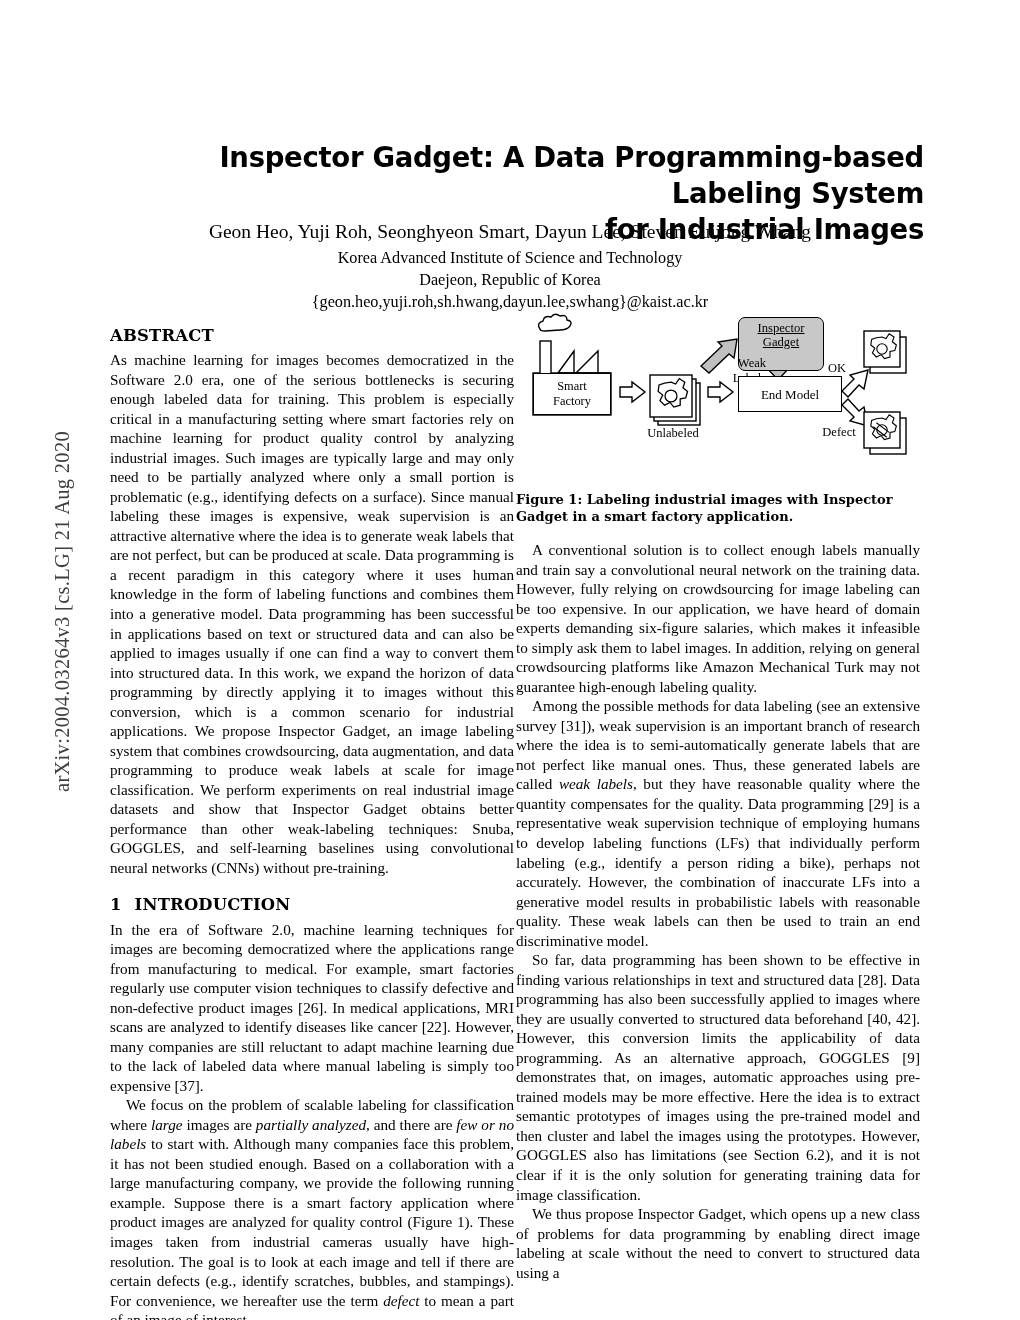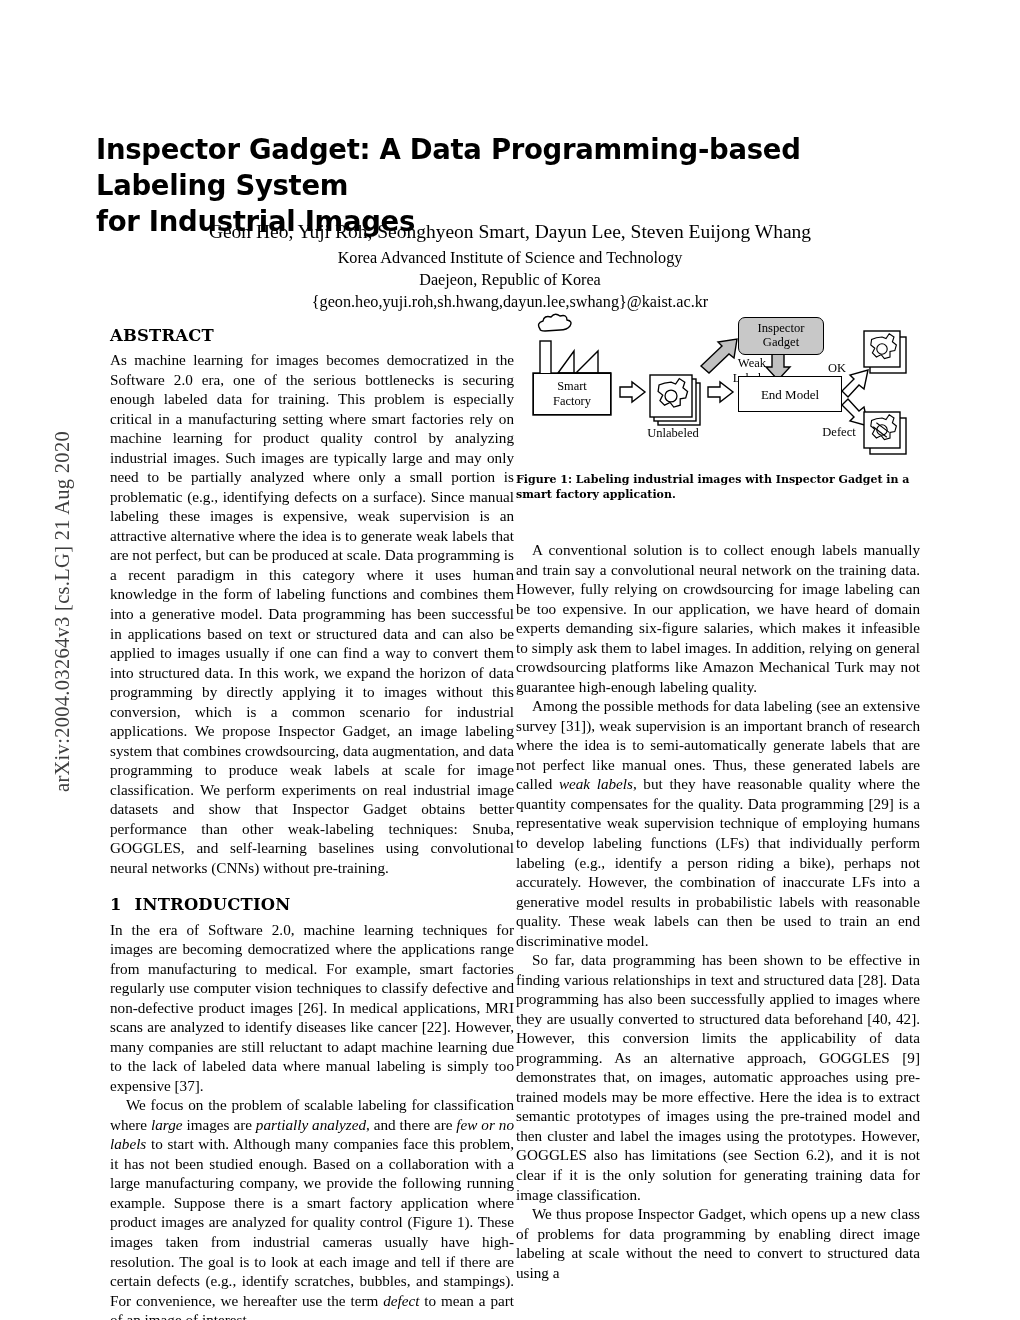--- a/index.html
+++ b/index.html
@@ -30,23 +30,23 @@
     letter-spacing: 0.3px;
     color: #3f3f3f;
     text-align: center;
     white-space: nowrap;
   }
 
   
   .title-block {
     position: absolute;
     left: 96px;
-    top: 132px;
+    top: 140px;
     width: 828px;
-    text-align: left;
+    text-align: right;
   }
   .paper-title {
     font-family: "DejaVu Sans", sans-serif;
     font-weight: bold;
     font-size: 27.5px;
     line-height: 1.30;
     letter-spacing: -0.3px;
     margin: 0;
   }
 
@@ -113,23 +113,23 @@
     width: 404px;
   }
   .figure-canvas {
     position: relative;
     width: 404px;
     height: 152px;
   }
   .fig-caption {
     font-family: "DejaVu Serif", "Liberation Serif", serif;
     font-weight: bold;
-    font-size: 11px;
+    font-size: 13px;
     line-height: 1.33;
-    margin-top: 8px;
+    margin-top: 26px;
     text-align: left;
   }
 
   
   .fig-label {
     position: absolute;
     font-family: "Liberation Serif", "DejaVu Serif", serif;
     font-size: 12.5px;
     text-align: center;
     line-height: 1.18;
@@ -284,21 +284,21 @@
       </svg>
 
       
       <div class="node-factory" style="left:17px; top:60px; width:78px; height:42px;justify-content:center;">
         <span>Smart
 Factory</span>
       </div>
 
       <div class="fig-label" style="left:118px; top:113px; width:78px;text-align:center;">Unlabeled</div>
 
-      <div class="node-ig" style="left:222px; top:4px; width:86px; height:38px;">
+      <div class="node-ig" style="left:222px; top:4px; width:86px; height:54px;text-decoration:underline;">
         <span style="white-space:pre-line;">Inspector
 Gadget</span>
       </div>
 
       <div class="fig-label" style="left:204px; top:43px; width:46px; text-align:right;">Weak
 Labels</div>
 
       <div class="node-endmodel" style="left:222px; top:63px; width:104px; height:36px;">
         <span>End Model</span>
       </div>

